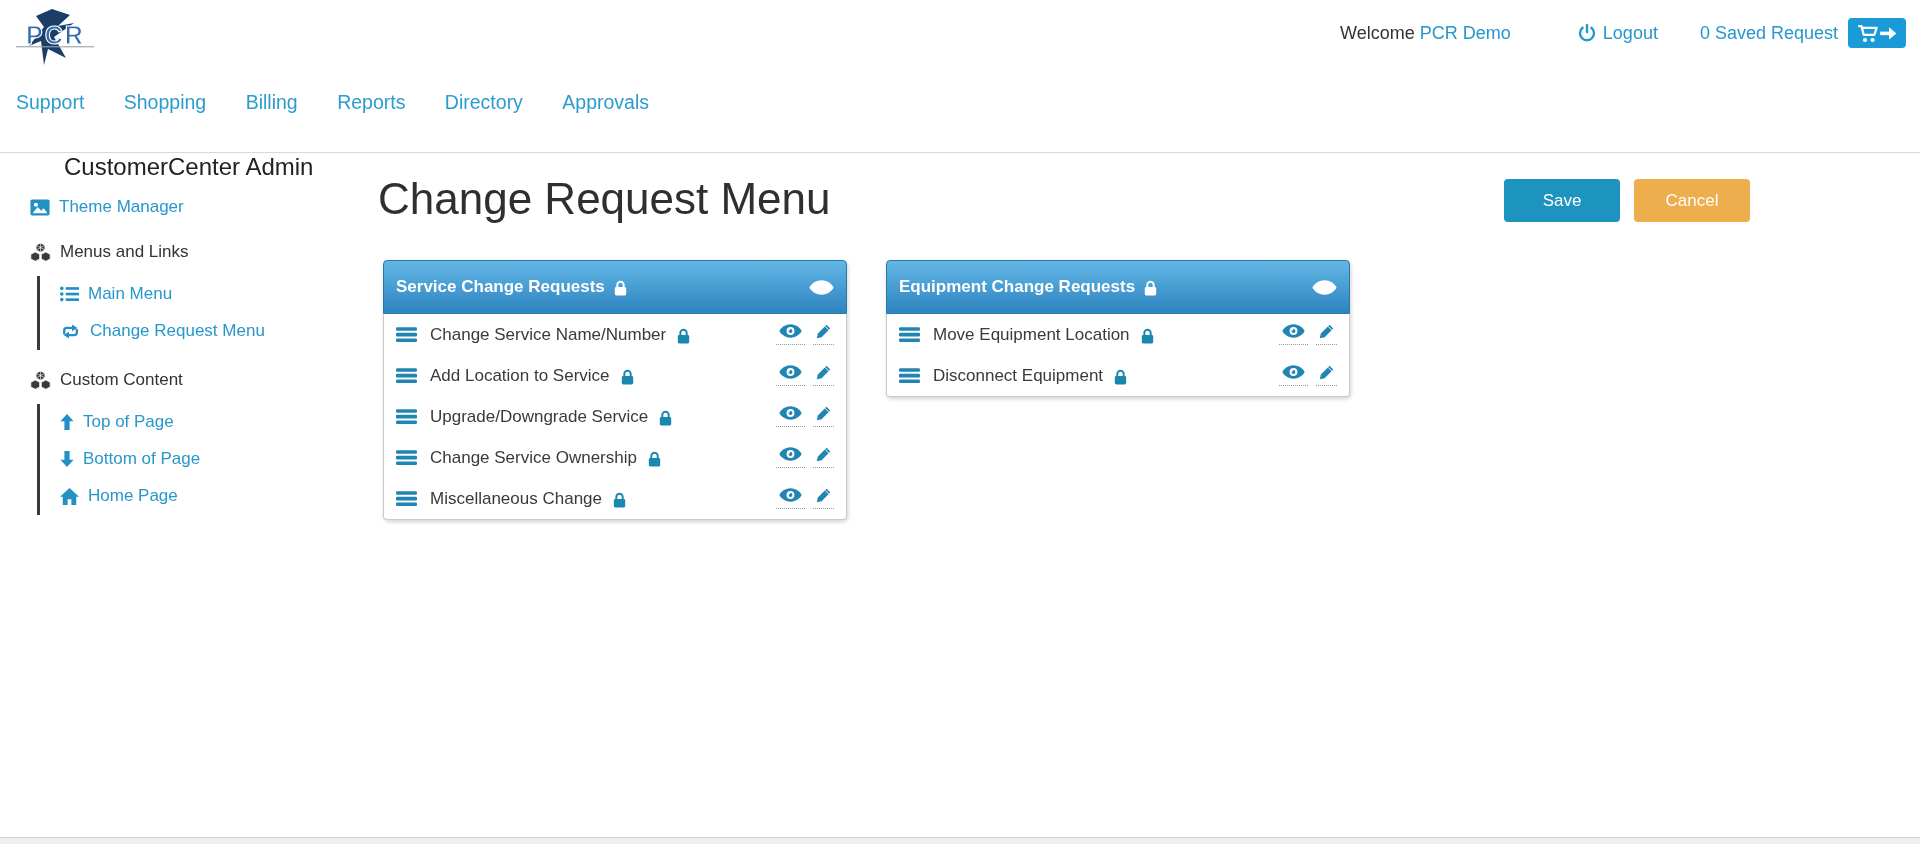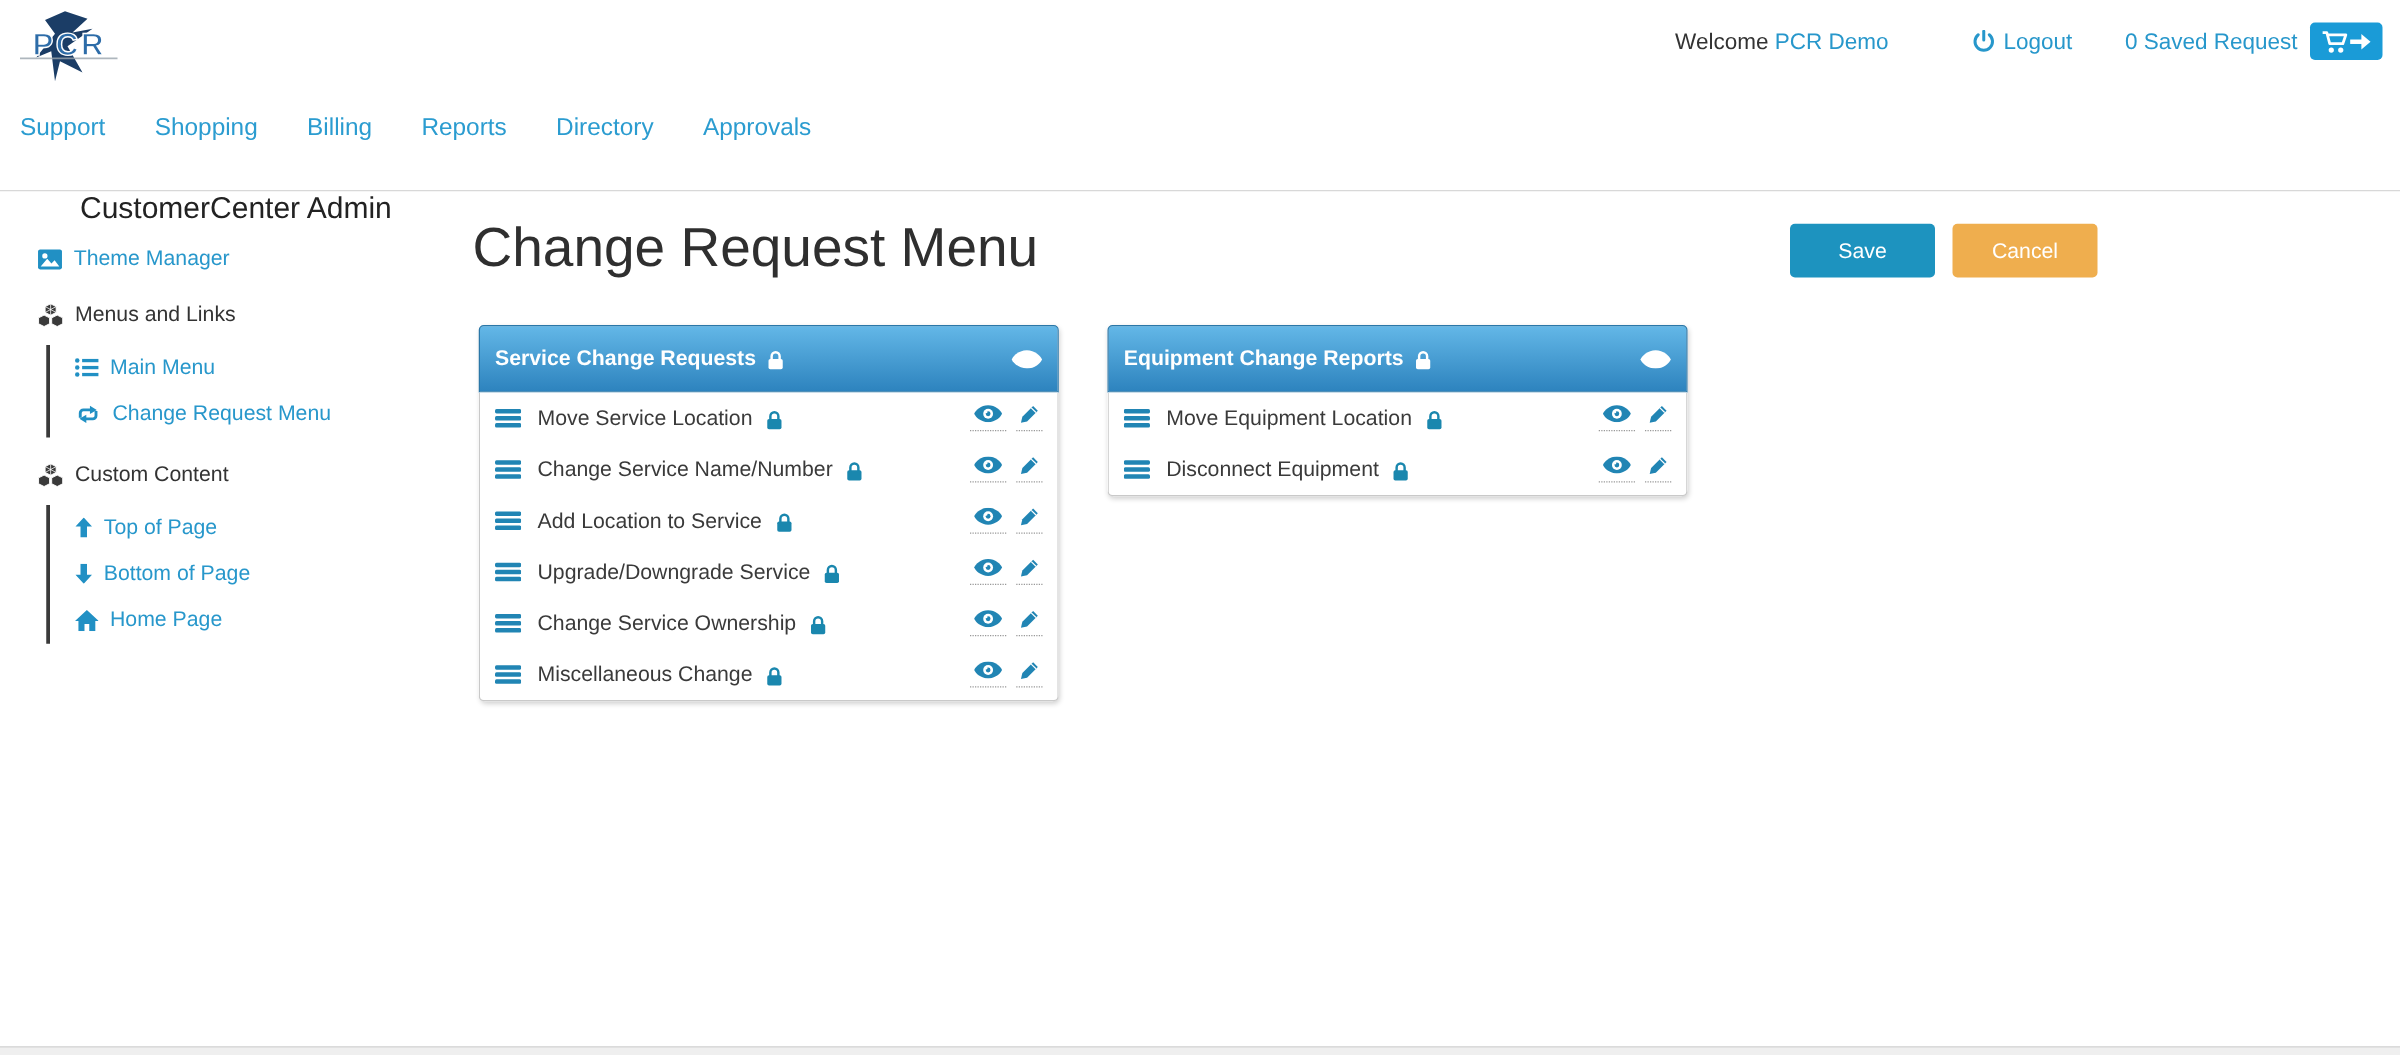--- a/index.html
+++ b/index.html
@@ -31,21 +31,21 @@
   .side-item.first { margin-top:16px; }
   .side-item a, .side-link { color:#2797cb; text-decoration:none; cursor:pointer;
     display:flex; align-items:center; gap:9px; }
   .side-static { color:#333; }
   .side-group { margin-left:21px; margin-top:14px; border-left:3px solid #3a3a3a; padding-left:20px; }
   .side-sub { display:flex; align-items:center; gap:9px; padding:8px 0 9px 0; font-size:17px; }
   .cc-group { margin-top:20px; }
 
   
   .page-title { position:absolute; left:378px; top:174px; font-size:44px; font-weight:400; color:#2f2f2f; }
-  .action-buttons { position:absolute; left:1432px; top:179px; display:flex; gap:14px; }
+  .action-buttons { position:absolute; left:1504px; top:179px; display:flex; gap:14px; }
   .btn { width:116px; height:43px; border:none; border-radius:4px; color:#fff; font-size:17px;
     font-family:"Liberation Sans", sans-serif; cursor:pointer; }
   .btn-save { background:#1d93bf; }
   .btn-cancel { background:#efae4e; }
 
   
   .panel { position:absolute; top:260px; width:464px; border-radius:5px;
     box-shadow:1px 2px 4px rgba(0,0,0,.18); }
   .panel-service { left:383px; }
   .panel-equipment { left:886px; }
@@ -265,43 +265,20 @@
         <use href="#sym-lock"></use>
       </svg>
     <span class="heye">
       <svg class="ic" width="25" height="15" fill="#fff" style="--p:#2d83be">
           <use href="#sym-eye"></use>
         </svg>
     </span>
   </div>
   <div class="panel-body">
 
-    <div class="prow">
-      <span class="grip">
-        <svg class="ic" width="21" height="17" fill="#2185b4">
-            <use href="#sym-grip"></use>
-          </svg>
-        </span>
-      <span class="plabel">Move Service Location</span>
-      <svg class="ic rlock" width="13" height="16" fill="#1a87ae" stroke="#1a87ae">
-          <use href="#sym-lock"></use>
-        </svg>
-      <span class="row-actions">
-        <span class="dotted">
-          <svg class="ic" width="23" height="14" fill="#2185b4">
-              <use href="#sym-eye"></use>
-            </svg>
-          </span>
-        <span class="dotted">
-          <svg class="ic" width="15" height="15" fill="#2185b4">
-              <use href="#sym-pencil"></use>
-            </svg>
-          </span>
-      </span>
-    </div>
 
     <div class="prow">
       <span class="grip">
         <svg class="ic" width="21" height="17" fill="#2185b4">
             <use href="#sym-grip"></use>
           </svg>
         </span>
       <span class="plabel">Change Service Name/Number</span>
       <svg class="ic rlock" width="13" height="16" fill="#1a87ae" stroke="#1a87ae">
           <use href="#sym-lock"></use>
@@ -415,21 +392,21 @@
           </span>
       </span>
     </div>
 
 
   </div>
 </div>
 
 <div class="panel panel-equipment">
   <div class="panel-header">
-    <span class="ptitle">Equipment Change Reports</span>
+    <span class="ptitle">Equipment Change Requests</span>
     <svg class="ic hlock" width="13" height="16" fill="#fff" stroke="#fff">
         <use href="#sym-lock"></use>
       </svg>
     <span class="heye">
       <svg class="ic" width="25" height="15" fill="#fff">
           <use href="#sym-eye"></use>
         </svg>
     </span>
   </div>
   <div class="panel-body">

